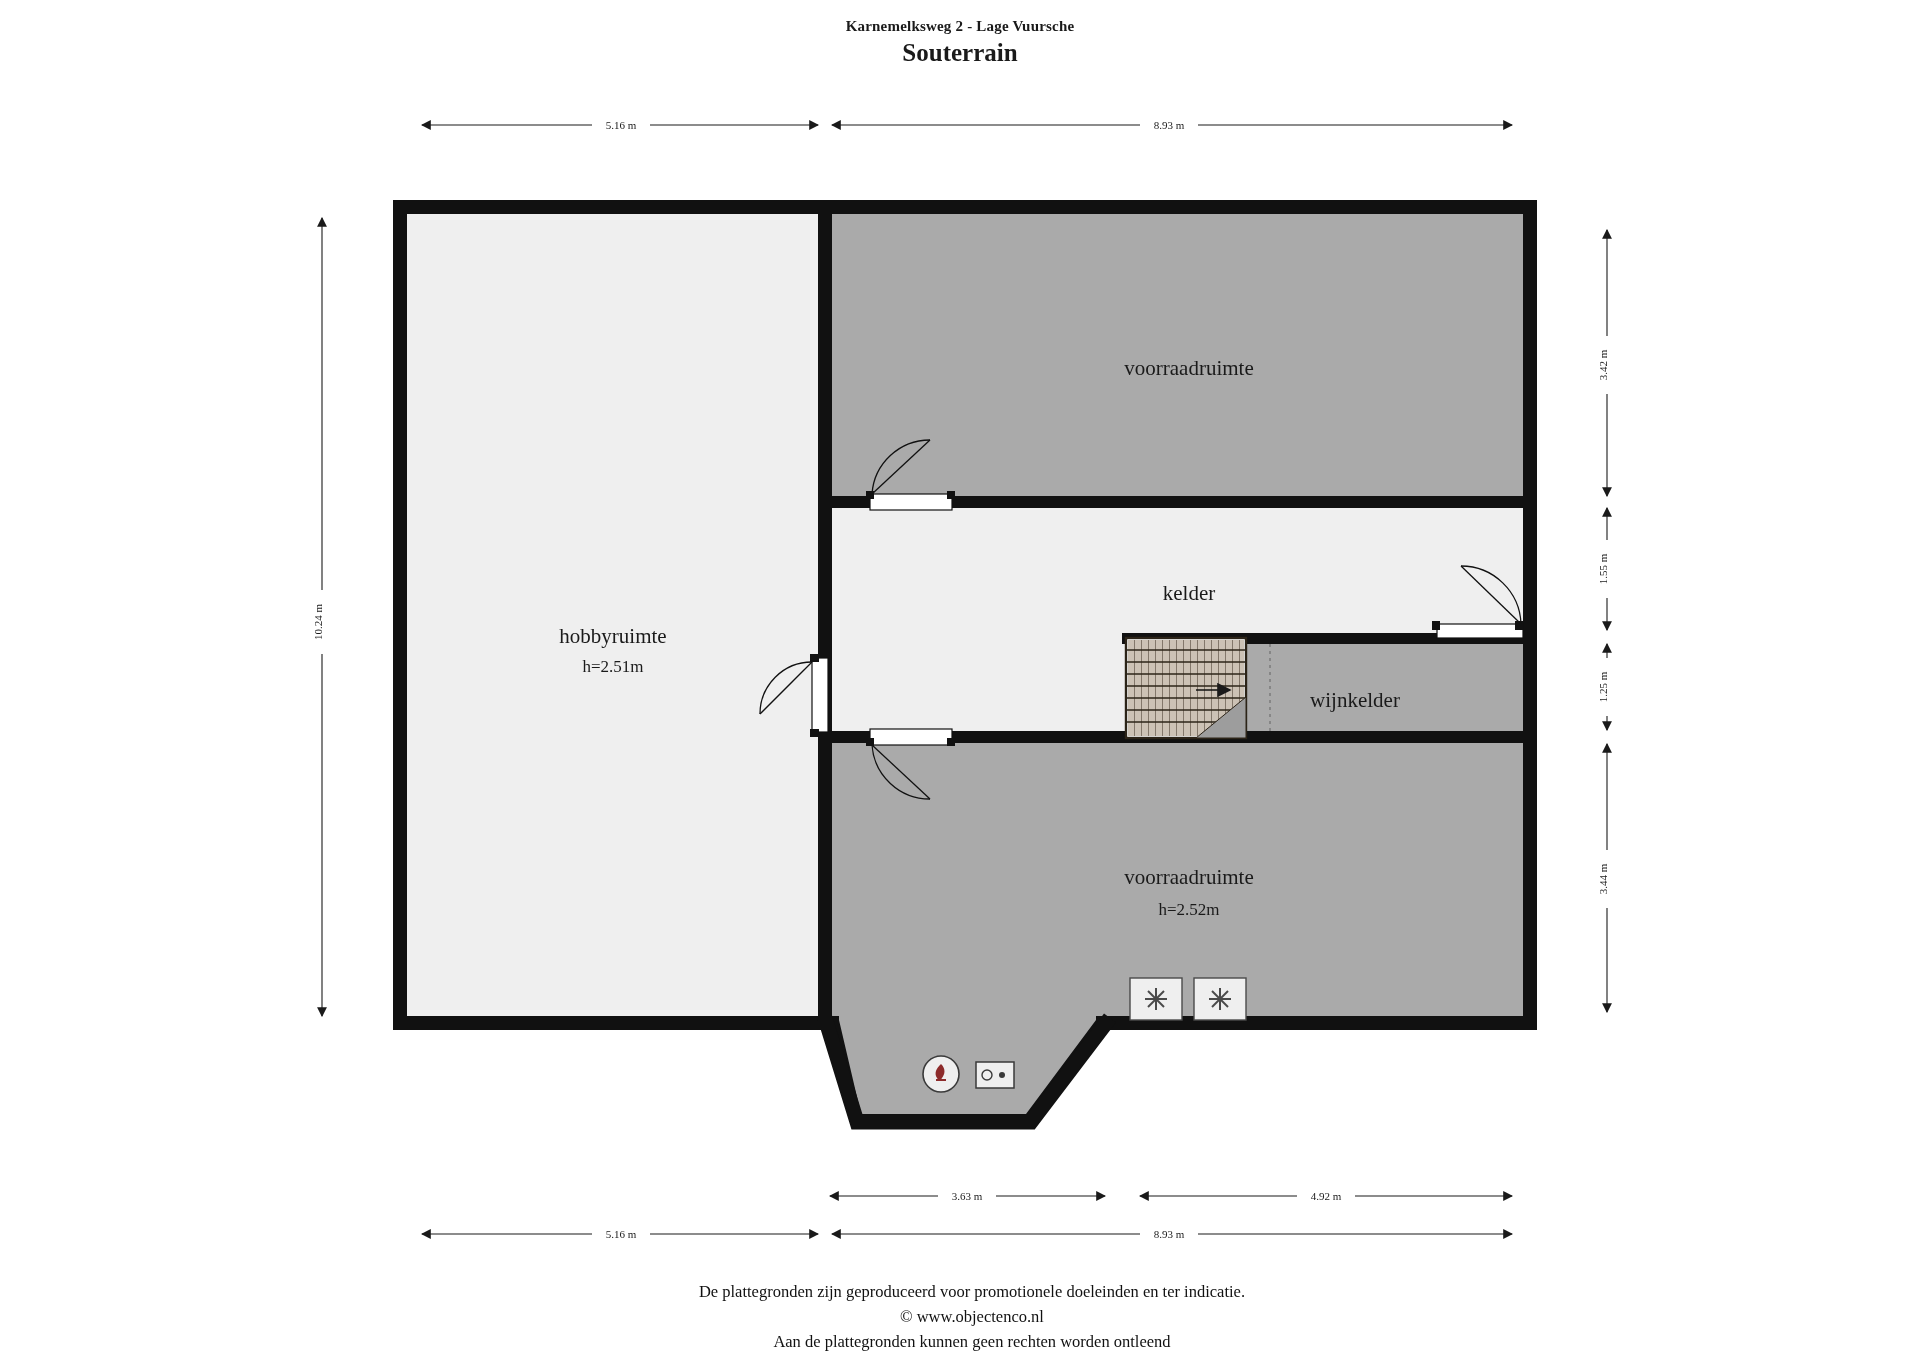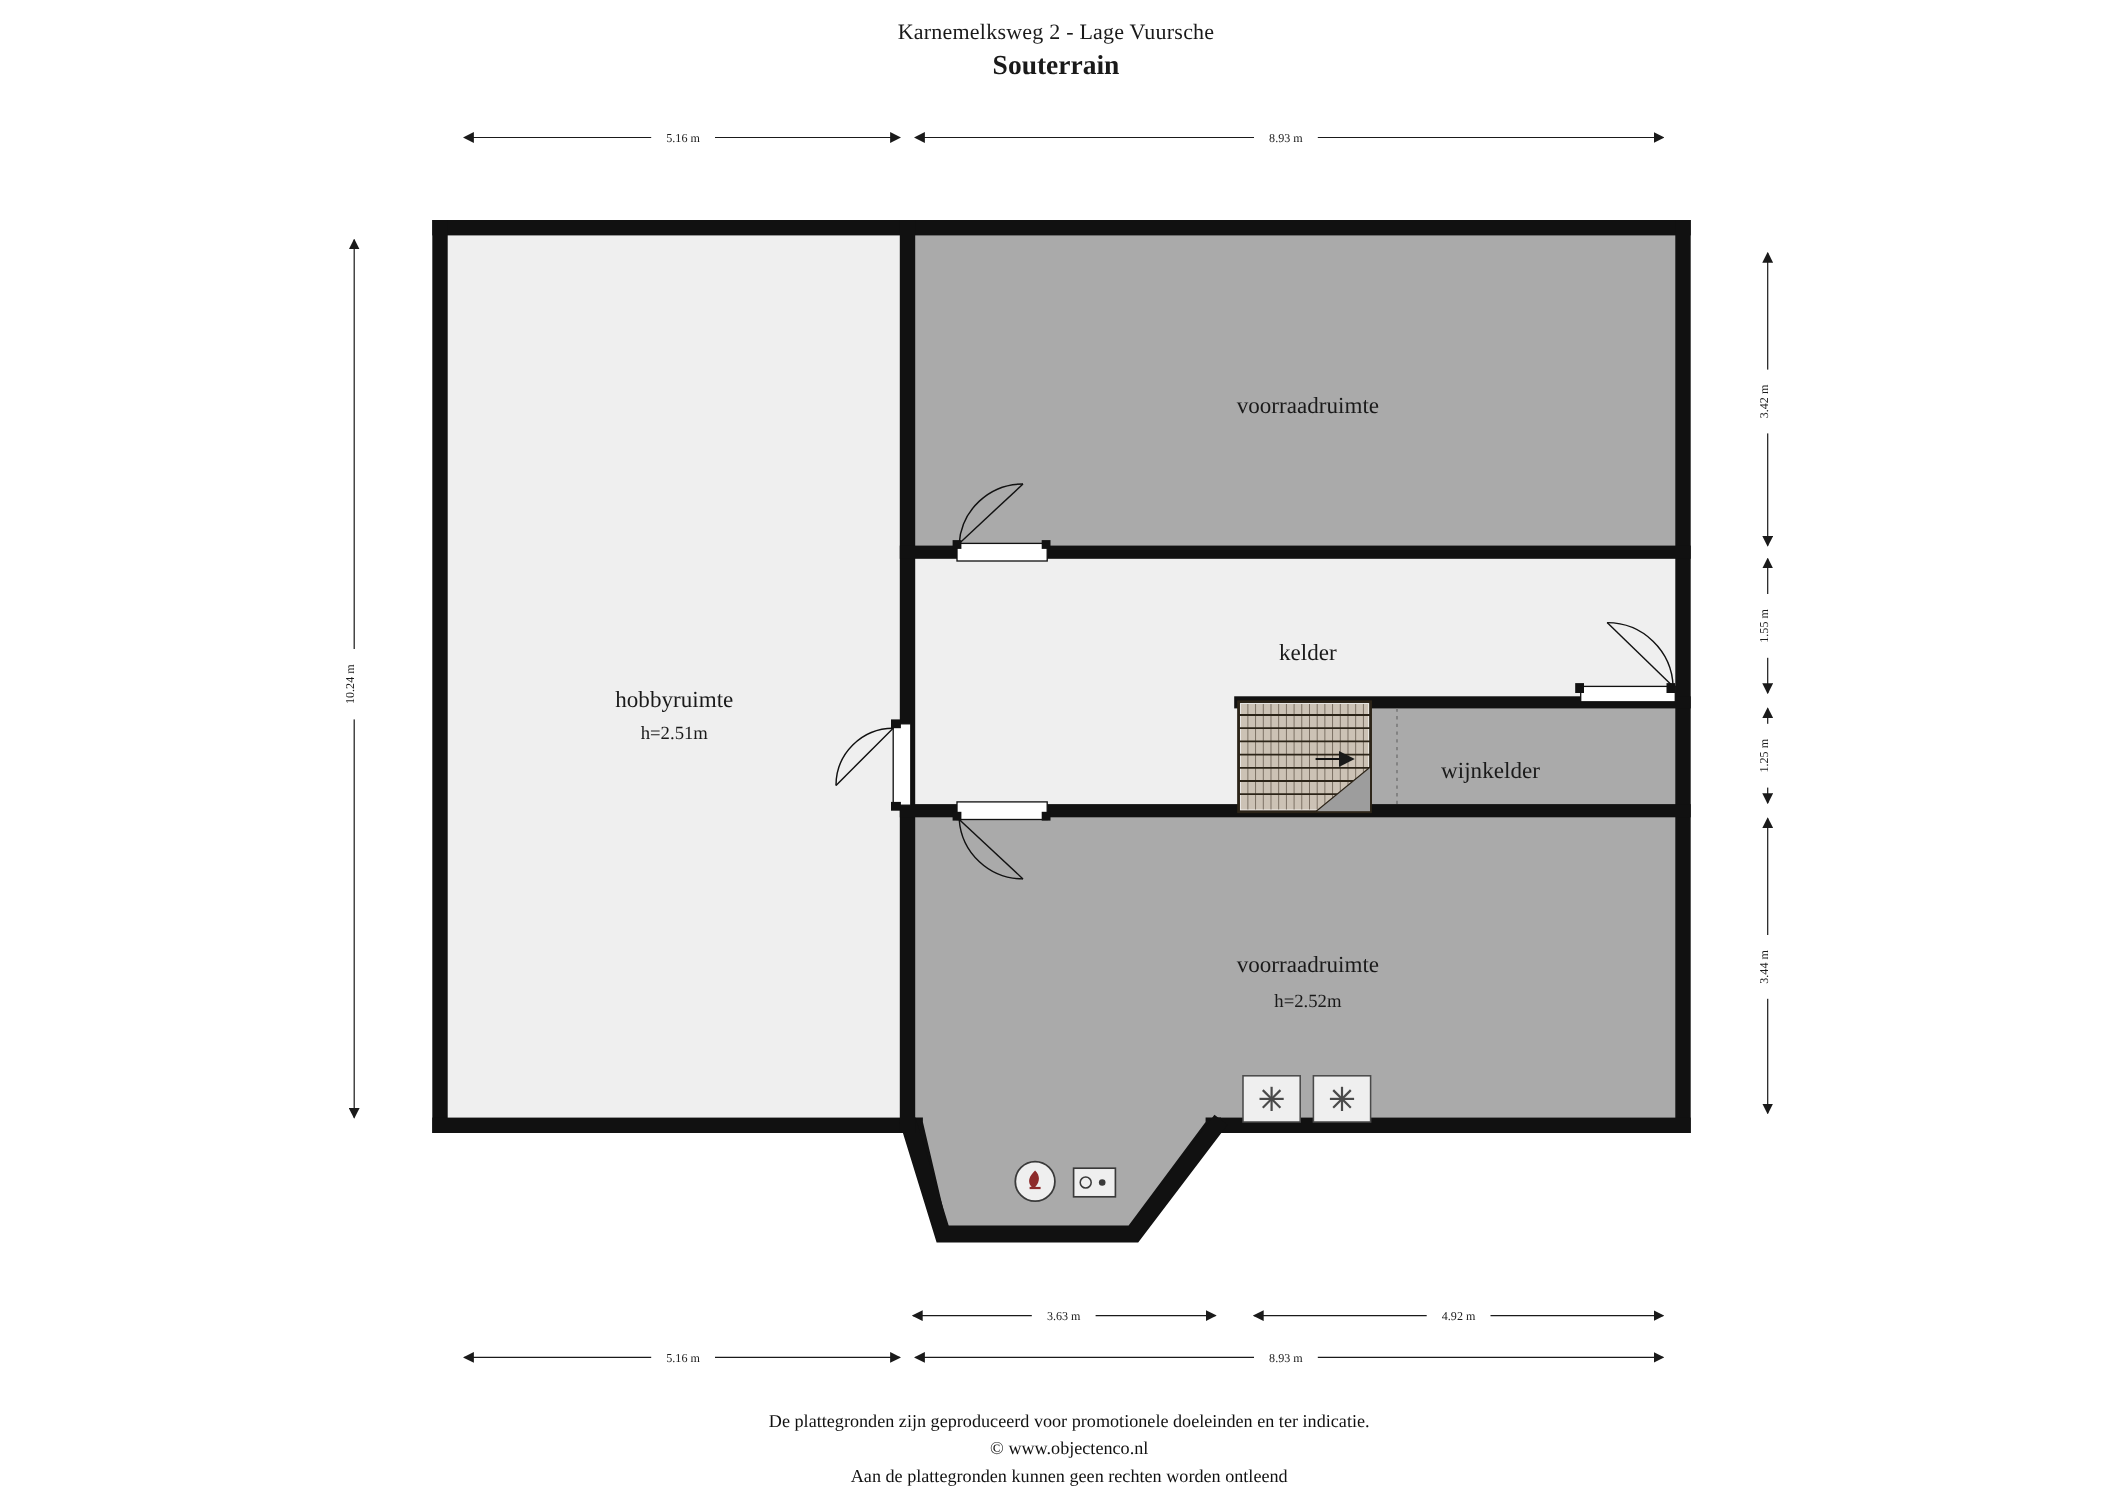--- a/index.html
+++ b/index.html
@@ -23,22 +23,22 @@
   }
 
   
   .title-block {
     position: absolute;
     left: 0; top: 16px;
     width: 1920px;
     text-align: center;
   }
   .title-main {
-    font-size: 20px;
-    font-weight: normal;
+    font-size: 15px;
+    font-weight: bold;
     letter-spacing: .2px;
     line-height: 1.35;
     text-align: center;
   }
   .title-sub {
     font-size: 25px;
     font-weight: bold;
     line-height: 1.35;
   }
 

